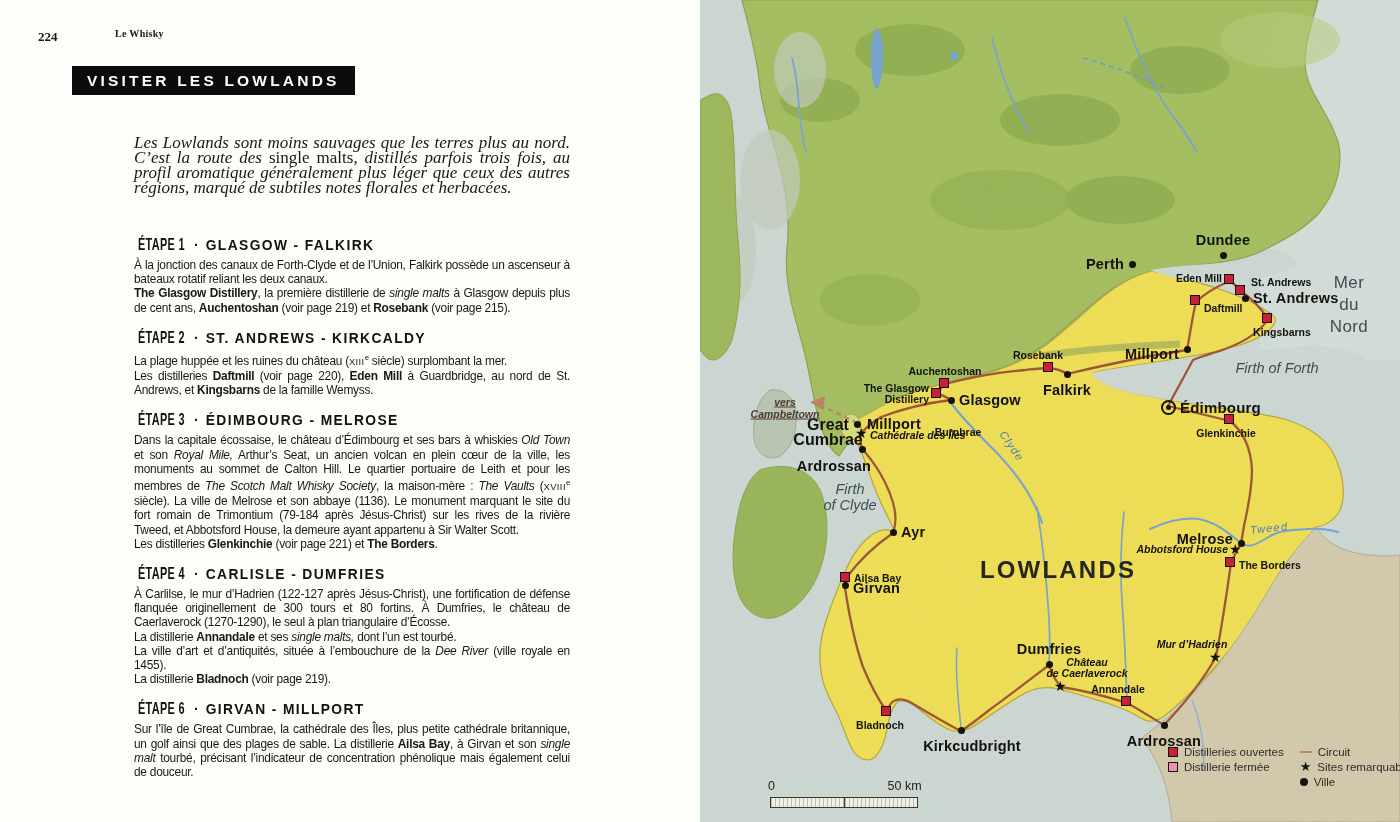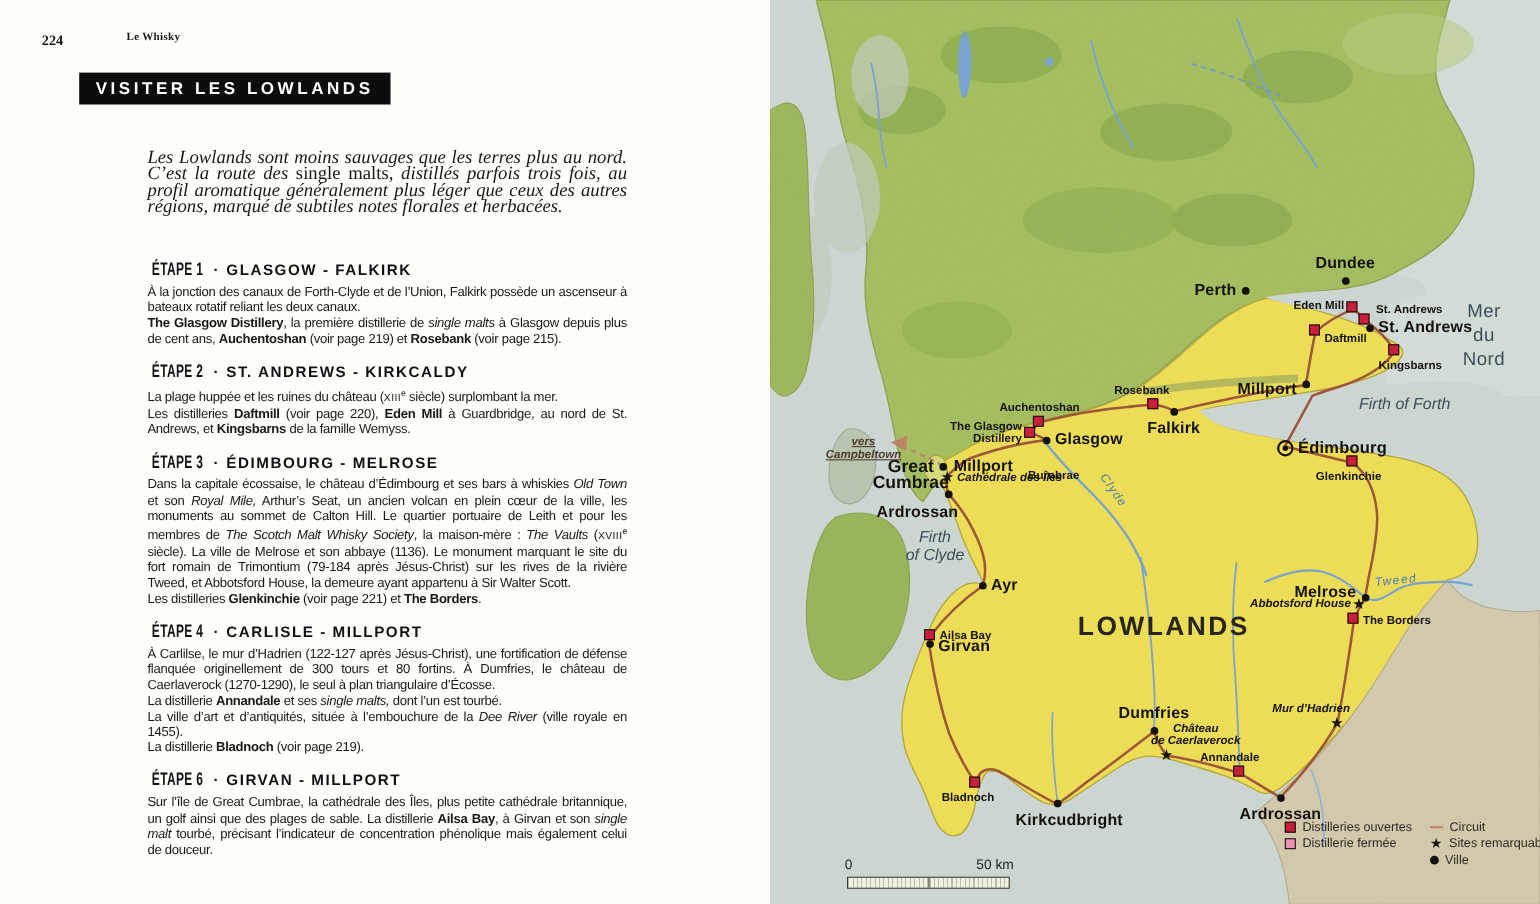--- a/index.html
+++ b/index.html
@@ -99,21 +99,21 @@
           <h3 class="et-head"><span class="et-num">ÉTAPE 2</span><span class="et-sep">·</span><span class="et-route">ST. ANDREWS - KIRKCALDY</span></h3>
           <p class="et-para"><span>La plage huppée et les ruines du château (</span><span class="rs-sc">xiii</span><span class="rs-sup">e</span><span> siècle) surplombant la mer.</span></p>
           <p class="et-para"><span>Les distilleries </span><span class="rs-b">Daftmill</span><span> (voir page 220), </span><span class="rs-b">Eden Mill</span><span> à Guardbridge, au nord de St. Andrews, et </span><span class="rs-b">Kingsbarns</span><span> de la famille Wemyss.</span></p>
         </section>
         <section class="etape">
           <h3 class="et-head"><span class="et-num">ÉTAPE 3</span><span class="et-sep">·</span><span class="et-route">ÉDIMBOURG - MELROSE</span></h3>
           <p class="et-para"><span>Dans la capitale écossaise, le château d’Édimbourg et ses bars à whiskies </span><span class="rs-i">Old Town</span><span> et son </span><span class="rs-i">Royal Mile,</span><span> Arthur’s Seat, un ancien volcan en plein cœur de la ville, les monuments au sommet de Calton Hill. Le quartier portuaire de Leith et pour les membres de </span><span class="rs-i">The Scotch Malt Whisky Society</span><span>, la maison-mère : </span><span class="rs-i">The Vaults</span><span> (</span><span class="rs-sc">xviii</span><span class="rs-sup">e</span><span> siècle). La ville de Melrose et son abbaye (1136). Le monument marquant le site du fort romain de Trimontium (79-184 après Jésus-Christ) sur les rives de la rivière Tweed, et Abbotsford House, la demeure ayant appartenu à Sir Walter Scott.</span></p>
           <p class="et-para"><span>Les distilleries </span><span class="rs-b">Glenkinchie</span><span> (voir page 221) et </span><span class="rs-b">The Borders</span><span>.</span></p>
         </section>
         <section class="etape">
-          <h3 class="et-head"><span class="et-num">ÉTAPE 4</span><span class="et-sep">·</span><span class="et-route">CARLISLE - MILLPORT</span></h3>
+          <h3 class="et-head"><span class="et-num">ÉTAPE 4</span><span class="et-sep">·</span><span class="et-route">CARLISLE - DUMFRIES</span></h3>
           <p class="et-para"><span>À Carlilse, le mur d’Hadrien (122-127 après Jésus-Christ), une fortification de défense flanquée originellement de 300 tours et 80 fortins. À Dumfries, le château de Caerlaverock (1270-1290), le seul à plan triangulaire d’Écosse.</span></p>
           <p class="et-para"><span>La distillerie </span><span class="rs-b">Annandale</span><span> et ses </span><span class="rs-i">single malts,</span><span> dont l’un est tourbé.</span></p>
         </section>
         <section class="etape">
           <p class="et-para"><span>La ville d’art et d’antiquités, située à l’embouchure de la </span><span class="rs-i">Dee River</span><span> (ville royale en 1455).</span></p>
           <p class="et-para"><span>La distillerie </span><span class="rs-b">Bladnoch</span><span> (voir page 219).</span></p>
         </section>
         <section class="etape">
           <h3 class="et-head"><span class="et-num">ÉTAPE 6</span><span class="et-sep">·</span><span class="et-route">GIRVAN - MILLPORT</span></h3>
           <p class="et-para"><span>Sur l’île de Great Cumbrae, la cathédrale des Îles, plus petite cathédrale britannique, un golf ainsi que des plages de sable. La distillerie </span><span class="rs-b">Ailsa Bay</span><span>, à Girvan et son </span><span class="rs-i">single malt</span><span> tourbé, précisant l’indicateur de concentration phénolique mais également celui de douceur.</span></p>

